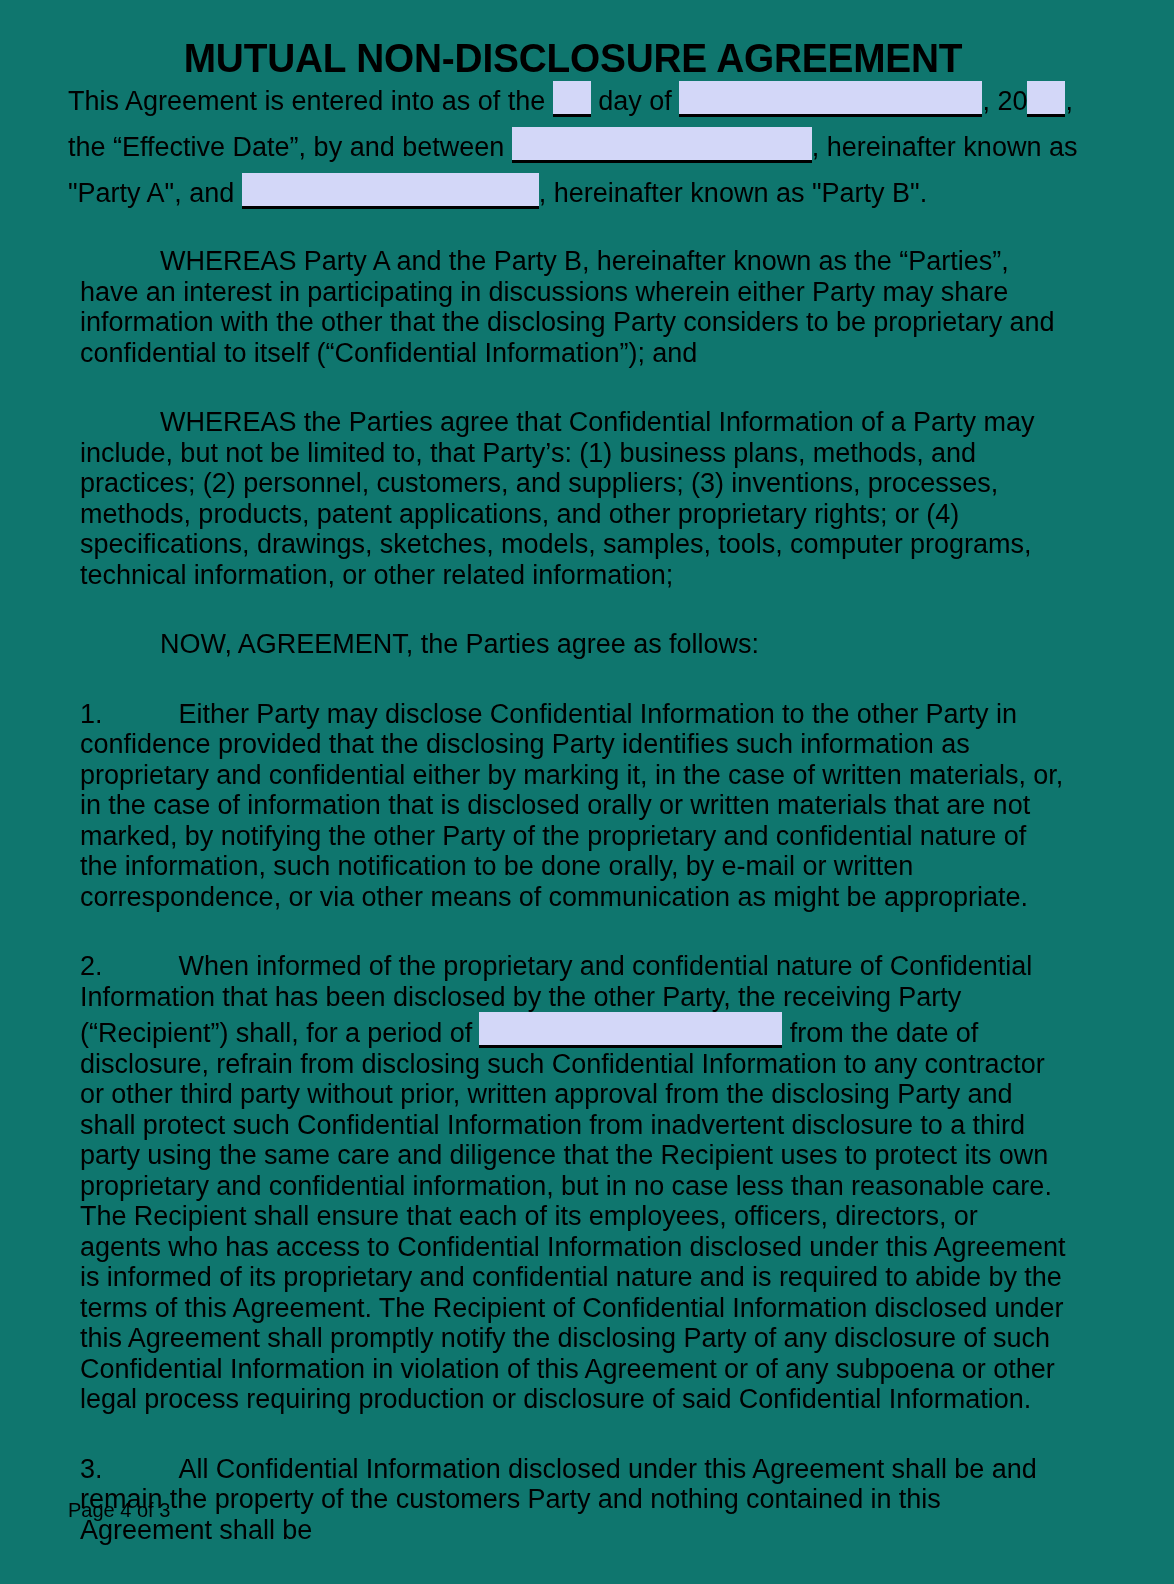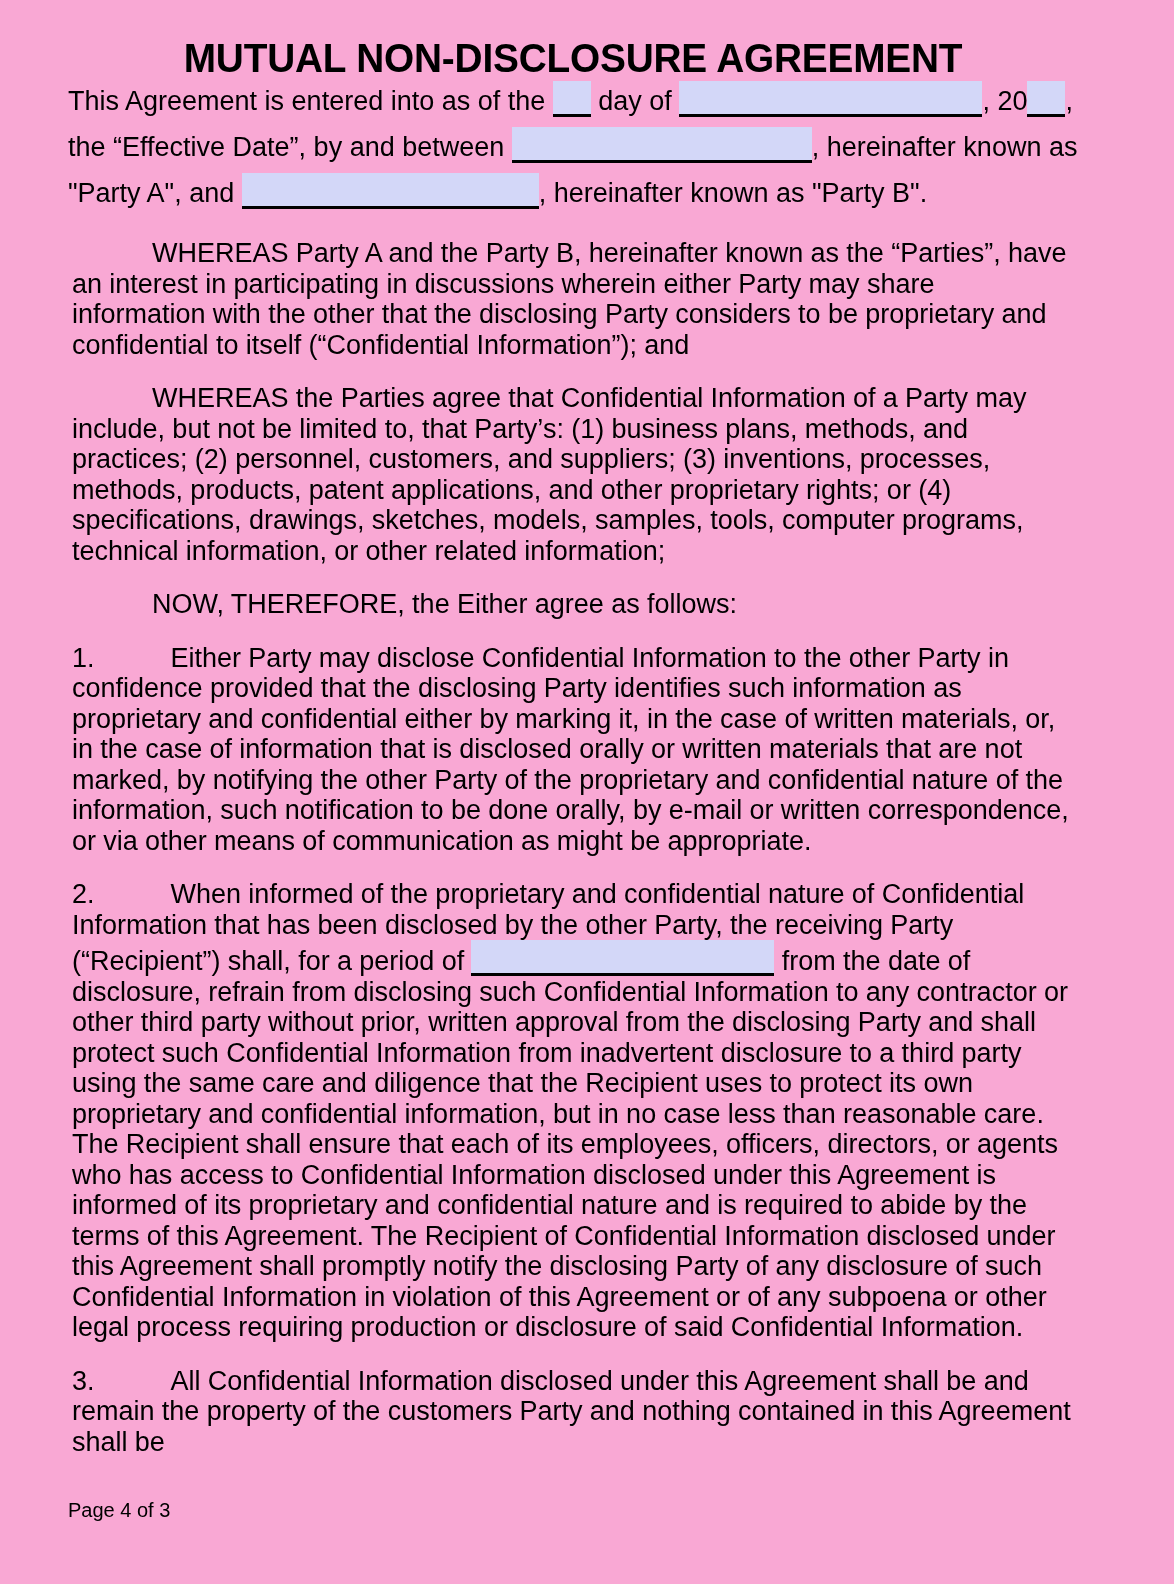--- a/index.html
+++ b/index.html
@@ -8,21 +8,21 @@
     background: #ffffff;
   }
   body {
     font-family: "Liberation Sans", "DejaVu Sans", sans-serif;
     color: #000000;
   }
   .page {
     position: relative;
     width: 1174px;
     height: 1584px;
-    background: #f9a8d4;
+    background: #0f766e;
     box-sizing: border-box;
     overflow: hidden;
   }
   .page-body {
     position: absolute;
     left: 68px;
     top: 0;
     width: 1010px;
   }
 
@@ -44,21 +44,21 @@
   .intro-block {
     font-size: 27px;
     line-height: 46px;
   }
   .intro-line {
     white-space: nowrap;
   }
   p.body-para {
     font-size: 27px;
     line-height: 30.5px;
-    margin: 4px;
+    margin: 12px;
     text-align: left;
     word-spacing: -0.2px;
   }
   .para-gap {
     height: 18px;
   }
   .para-gap-sm {
     height: 15px;
   }
   .indent {
@@ -137,21 +137,21 @@
     <div class="para-gap"></div>
 
     <p class="body-para"><span class="indent"></span><span>WHEREAS Party A and the Party B, hereinafter known as the “Parties”, have an interest in participating in discussions wherein either Party may share information with the other that the disclosing Party considers to be proprietary and confidential to itself (“Confidential Information”); and</span></p>
 
     <div class="para-gap-sm"></div>
 
     <p class="body-para"><span class="indent"></span><span>WHEREAS the Parties agree that Confidential Information of a Party may include, but not be limited to, that Party’s: (1) business plans, methods, and practices; (2) personnel, customers, and suppliers; (3) inventions, processes, methods, products, patent applications, and other proprietary rights; or (4) specifications, drawings, sketches, models, samples, tools, computer programs, technical information, or other related information;</span></p>
 
     <div class="para-gap-sm"></div>
 
-    <p class="body-para"><span class="indent"></span><span>NOW, THEREFORE, the Either agree as follows:</span></p>
+    <p class="body-para"><span class="indent"></span><span>NOW, AGREEMENT, the Parties agree as follows:</span></p>
 
     <div class="para-gap-sm"></div>
 
     <p class="body-para"><span>1.</span><span class="num-indent"></span><span>Either Party may disclose Confidential Information to the other Party in confidence provided that the disclosing Party identifies such information as proprietary and confidential either by marking it, in the case of written materials, or, in the case of information that is disclosed orally or written materials that are not marked, by notifying the other Party of the proprietary and confidential nature of the information, such notification to be done orally, by e-mail or written correspondence, or via other means of communication as might be appropriate.</span></p>
 
     <div class="para-gap-sm"></div>
 
     <p class="body-para"><span>2.</span><span class="num-indent"></span><span>When informed of the proprietary and confidential nature of Confidential Information that has been disclosed by the other Party, the receiving Party (“Recipient”) shall, for a period of</span> <span class="field field-period"></span> <span>from the date of disclosure, refrain from disclosing such Confidential Information to any contractor or other third party without prior, written approval from the disclosing Party and shall protect such Confidential Information from inadvertent disclosure to a third party using the same care and diligence that the Recipient uses to protect its own proprietary and confidential information, but in no case less than reasonable care. The Recipient shall ensure that each of its employees, officers, directors, or agents who has access to Confidential Information disclosed under this Agreement is informed of its proprietary and confidential nature and is required to abide by the terms of this Agreement. The Recipient of Confidential Information disclosed under this Agreement shall promptly notify the disclosing Party of any disclosure of such Confidential Information in violation of this Agreement or of any subpoena or other legal process requiring production or disclosure of said Confidential Information.</span></p>
 
     <div class="para-gap-sm"></div>

